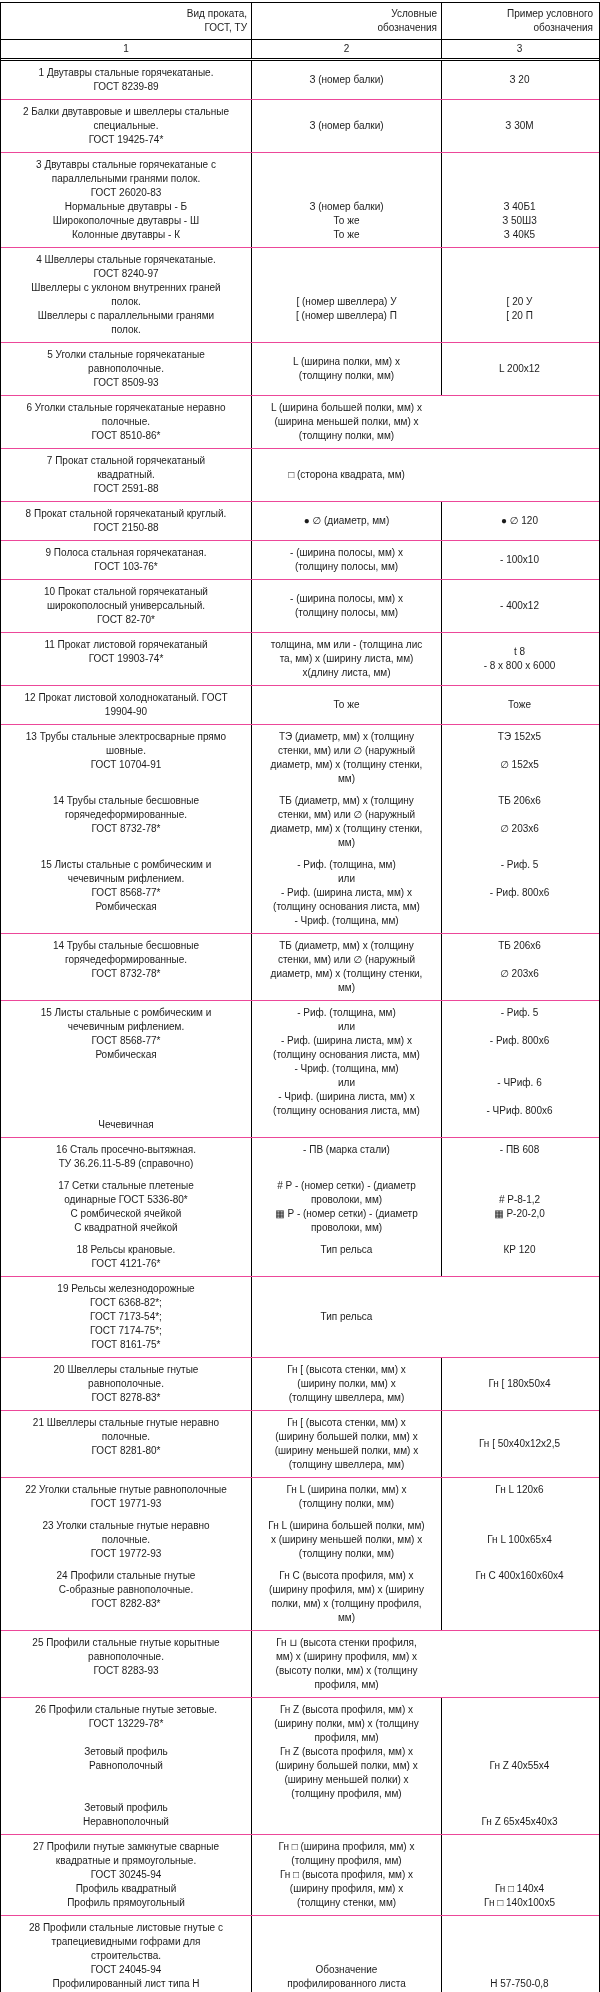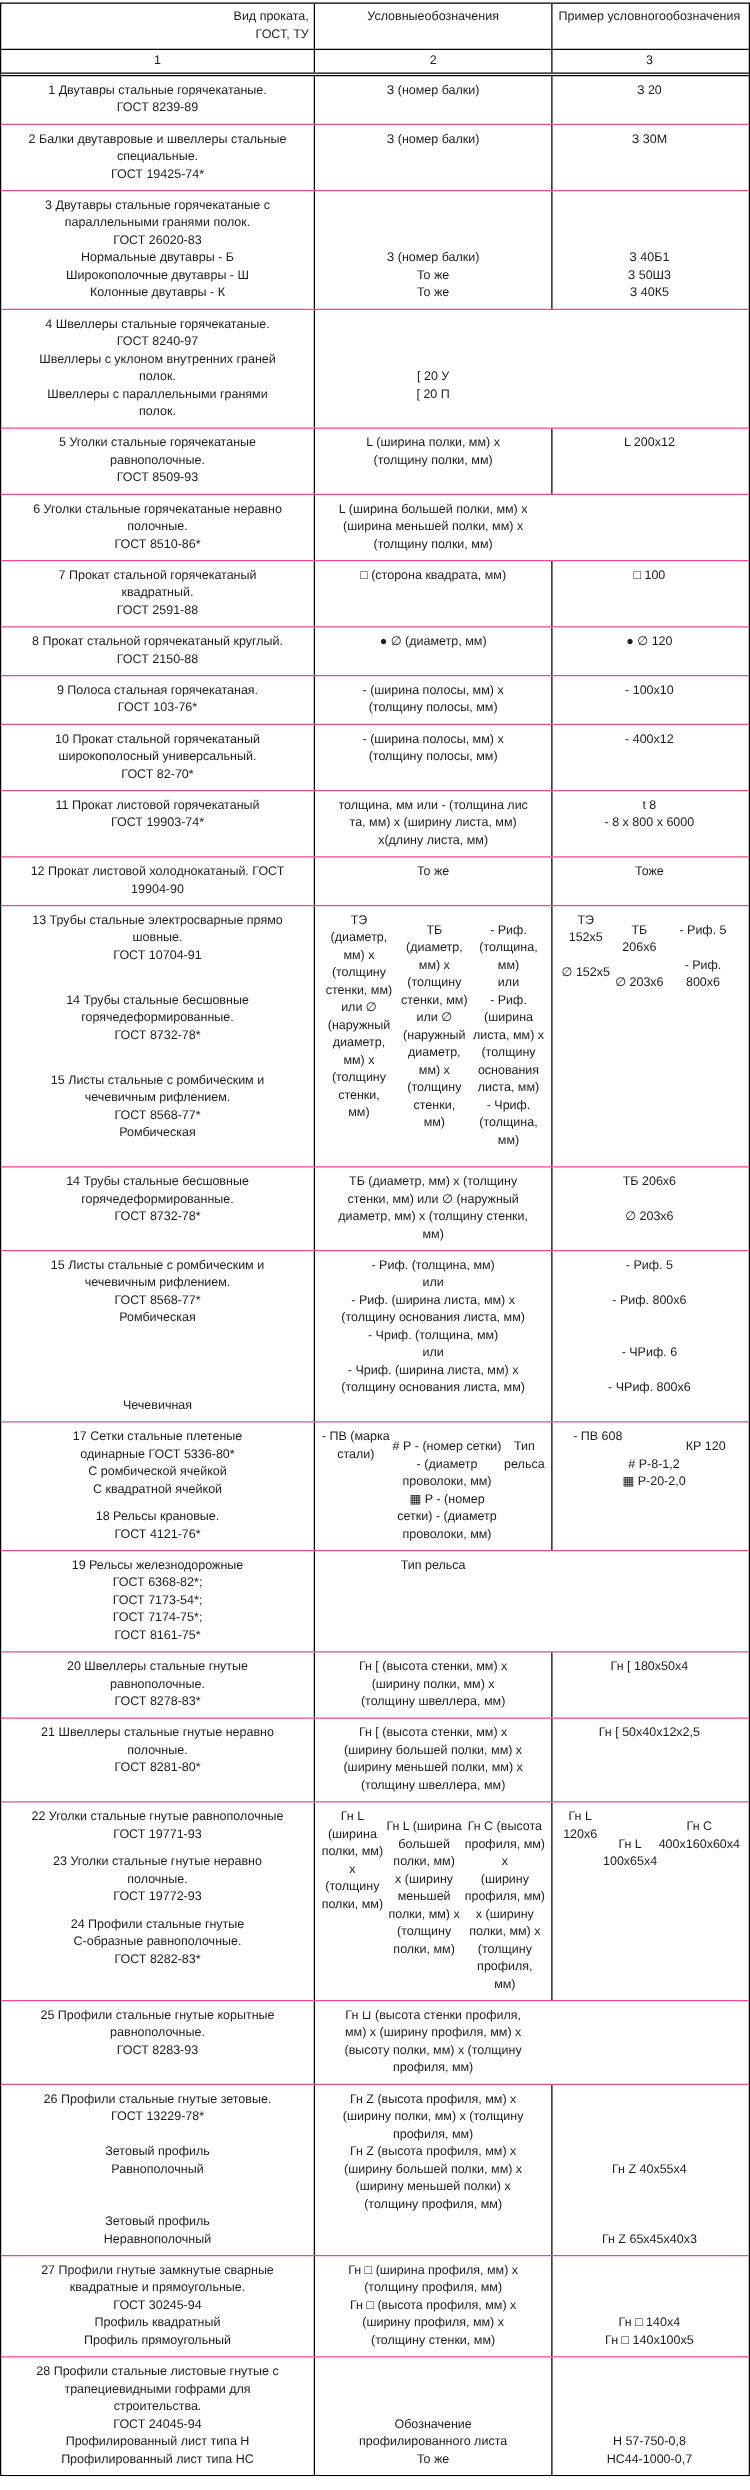--- a/index.html
+++ b/index.html
@@ -18,21 +18,21 @@
   }
   .block{
     display:grid;
     grid-template-columns:250px 190px 156px;
   }
   .cell{padding:5px 5px;box-sizing:border-box;}
   .c2,.c3{
     border-left:1px solid #000;
     text-align:center;
     display:flex;
-    flex-direction:row;
+    flex-direction:column;
     justify-content:center;
   }
   .c1{text-align:center;}
   .head .cell{text-align:right;padding:4px 4px;}
   .nums{border-top:1px solid #000;border-bottom:3px double #000;}
   .nums .cell{padding:2px 4px;text-align:center;}
   #table-body .block + .block{border-top:1px solid #ec4899;}
   .line{min-height:14px;white-space:pre-wrap;}
   .group + .group{margin-top:8px;}
 </style>
@@ -136,20 +136,30 @@
         <div class="cell c1">
           <div class="group">
             <div class="line">4 Швеллеры стальные горячекатаные.</div>
             <div class="line">ГОСТ 8240-97</div>
             <div class="line">Швеллеры с уклоном внутренних граней</div>
             <div class="line">полок.</div>
             <div class="line">Швеллеры с параллельными гранями</div>
             <div class="line">полок.</div>
           </div>
         </div>
+        <div class="cell c2">
+          <div class="group">
+            <div class="line"></div>
+            <div class="line"></div>
+            <div class="line"></div>
+            <div class="line">[ (номер швеллера) У</div>
+            <div class="line">[ (номер швеллера) П</div>
+            <div class="line"></div>
+          </div>
+        </div>
         <div class="cell c3">
           <div class="group">
             <div class="line"></div>
             <div class="line"></div>
             <div class="line"></div>
             <div class="line">[ 20 У</div>
             <div class="line">[ 20 П</div>
             <div class="line"></div>
           </div>
         </div>
@@ -194,25 +204,20 @@
         <div class="cell c1">
           <div class="group">
             <div class="line">7 Прокат стальной горячекатаный</div>
             <div class="line">квадратный.</div>
             <div class="line">ГОСТ 2591-88</div>
           </div>
         </div>
         <div class="cell c2">
           <div class="group">
             <div class="line">□ (сторона квадрата, мм)</div>
-          </div>
-        </div>
-        <div class="cell c3">
-          <div class="group">
-            <div class="line">□ 100</div>
           </div>
         </div>
       </div>
       <div class="block">
         <div class="cell c1">
           <div class="group">
             <div class="line">8 Прокат стальной горячекатаный круглый.</div>
             <div class="line">ГОСТ 2150-88</div>
           </div>
         </div>
@@ -433,20 +438,24 @@
             <div class="line">- ЧРиф. 6</div>
             <div class="line"></div>
             <div class="line">- ЧРиф. 800х6</div>
             <div class="line"></div>
           </div>
         </div>
       </div>
       <div class="block">
         <div class="cell c1">
           <div class="group">
+            <div class="line">16 Сталь просечно-вытяжная.</div>
+            <div class="line">ТУ 36.26.11-5-89 (справочно)</div>
+          </div>
+          <div class="group">
             <div class="line">17 Сетки стальные плетеные</div>
             <div class="line">одинарные ГОСТ 5336-80*</div>
             <div class="line">С ромбической ячейкой</div>
             <div class="line">С квадратной ячейкой</div>
           </div>
           <div class="group">
             <div class="line">18 Рельсы крановые.</div>
             <div class="line">ГОСТ 4121-76*</div>
           </div>
         </div>

